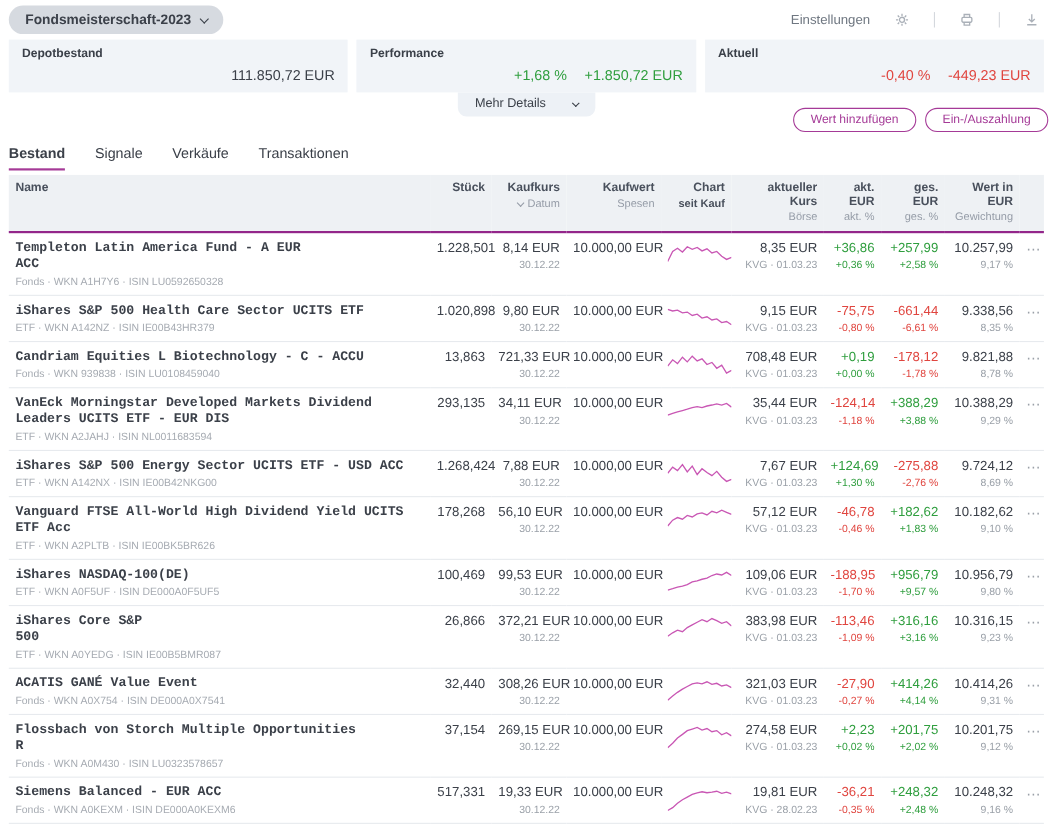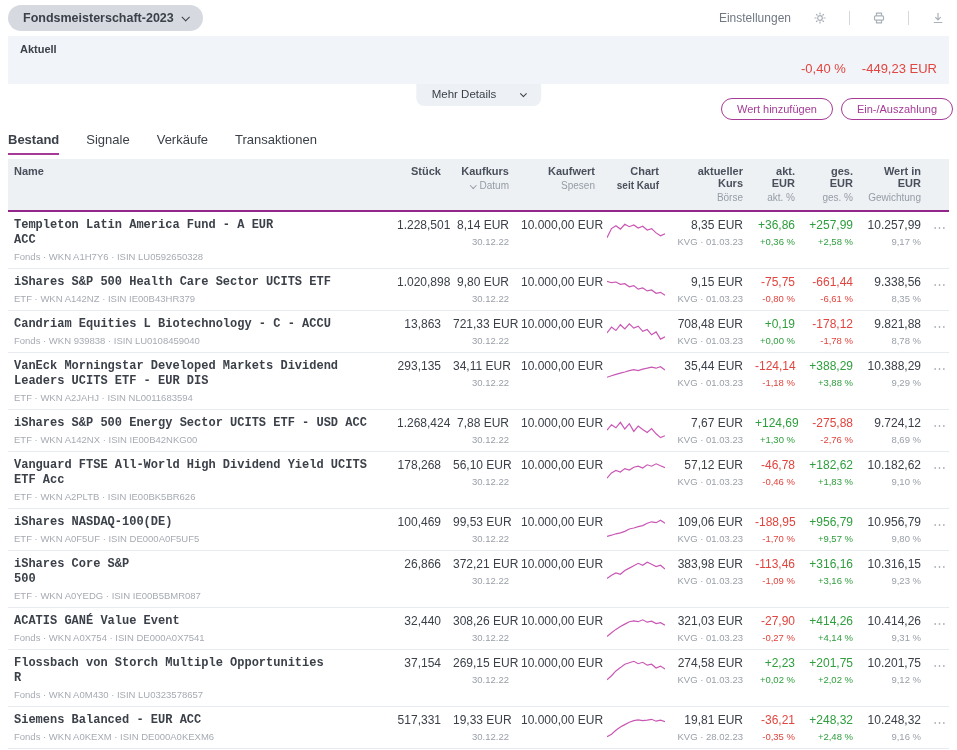--- a/index.html
+++ b/index.html
@@ -77,20 +77,33 @@
       </svg>
       <span class="vsep"></span>
       <svg width="14" height="14" viewBox="0 0 14 14" fill="none" stroke="#aab0b8" stroke-width="1.2">
         <path d="M7 2v6.5M4.3 6.2L7 8.9l2.7-2.7M2.8 11.5h8.4"></path>
       </svg>
     </div>
   </div>
 
   <div class="cards">
     <div class="card">
+      <div class="card-label">Depotbestand</div>
+      <div class="card-values">
+        <span>111.850,72 EUR</span>
+      </div>
+    </div>
+    <div class="card">
+      <div class="card-label">Performance</div>
+      <div class="card-values">
+        <span class="pos">+1,68 %</span>
+        <span class="pos">+1.850,72 EUR</span>
+      </div>
+    </div>
+    <div class="card">
       <div class="card-label">Aktuell</div>
       <div class="card-values">
         <span class="neg">-0,40 %</span>
         <span class="neg">-449,23 EUR</span>
       </div>
     </div>
   </div>
 
   <div class="below-cards">
     <div class="more-details">

